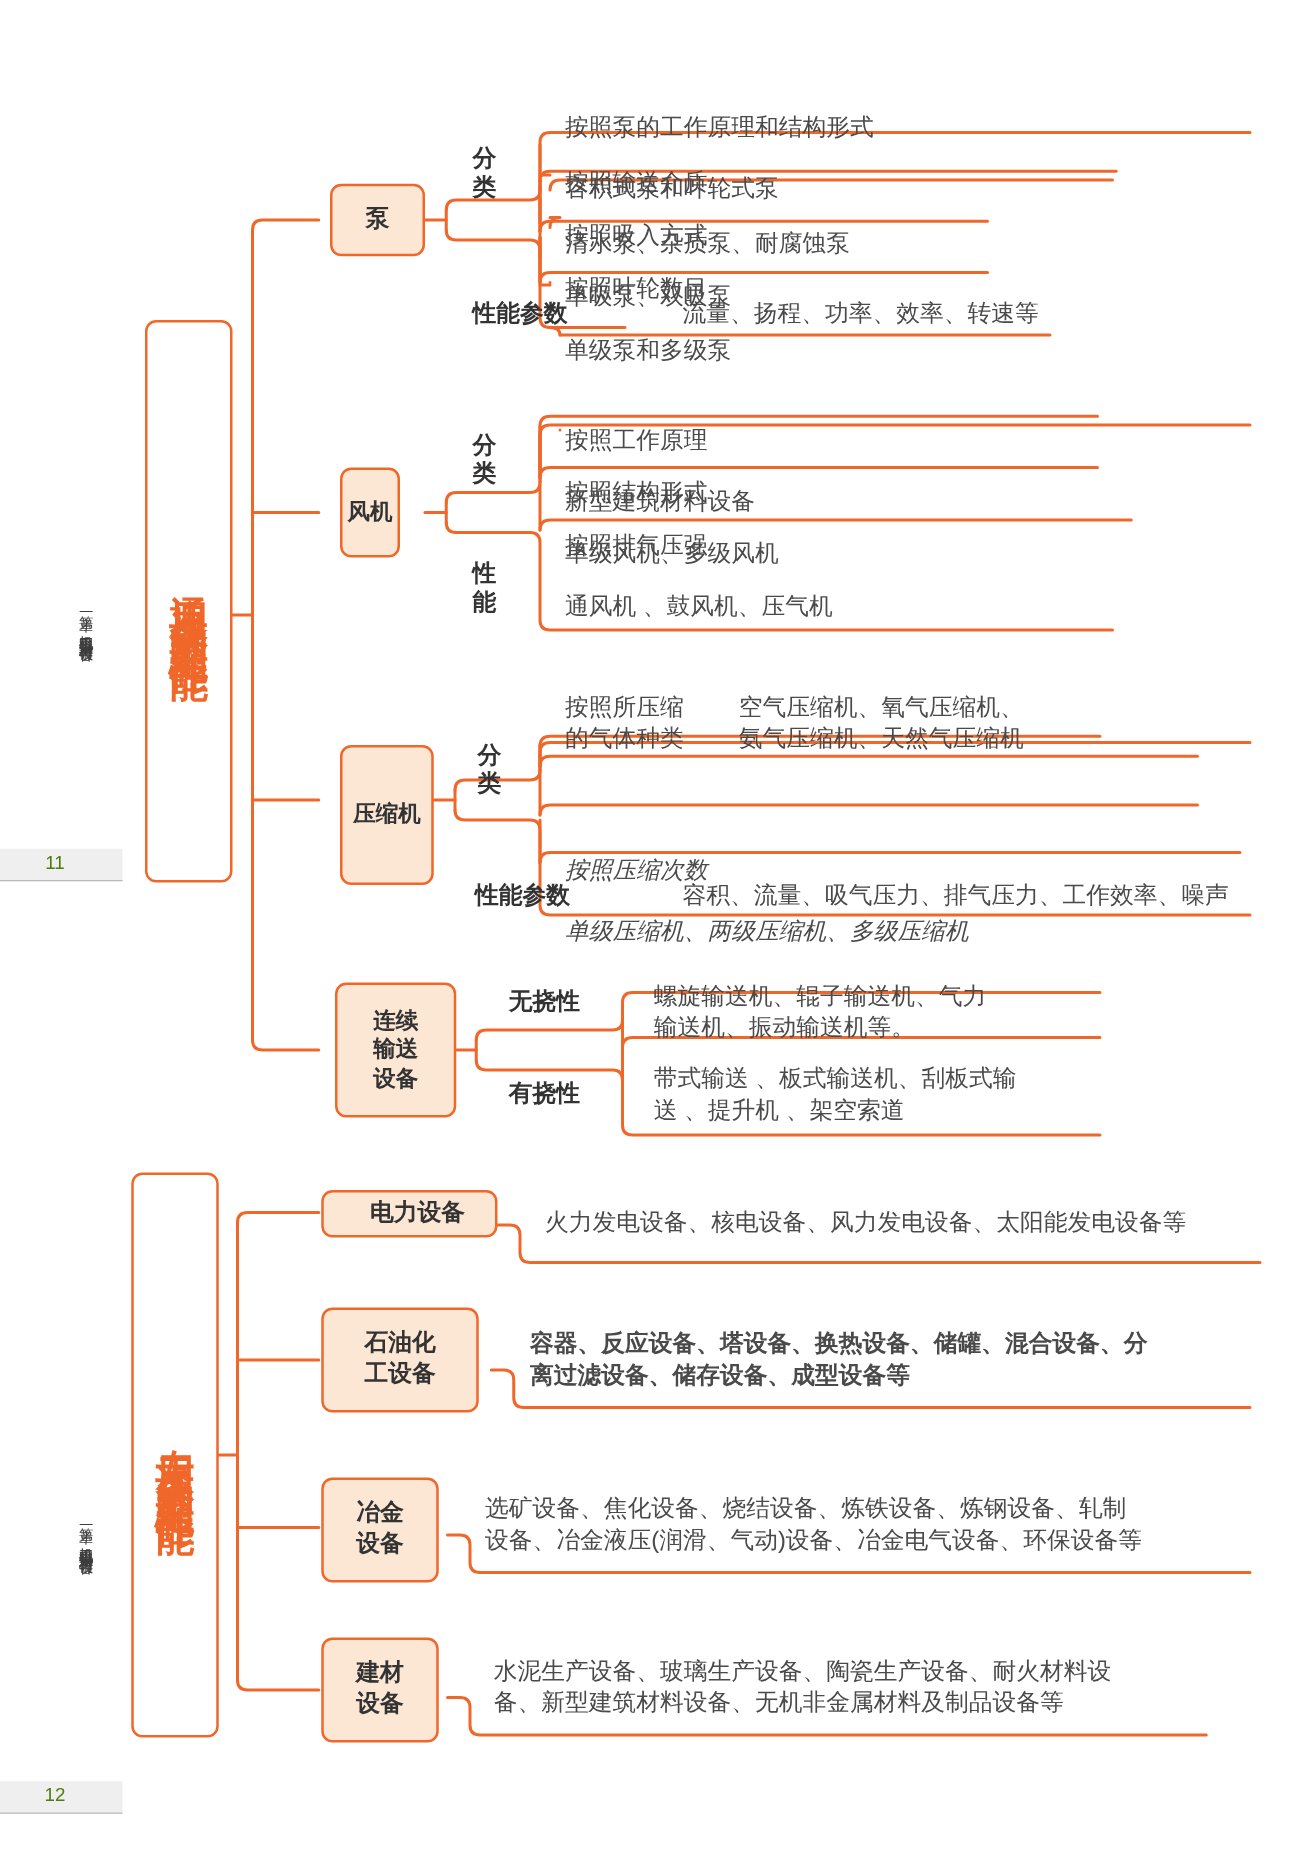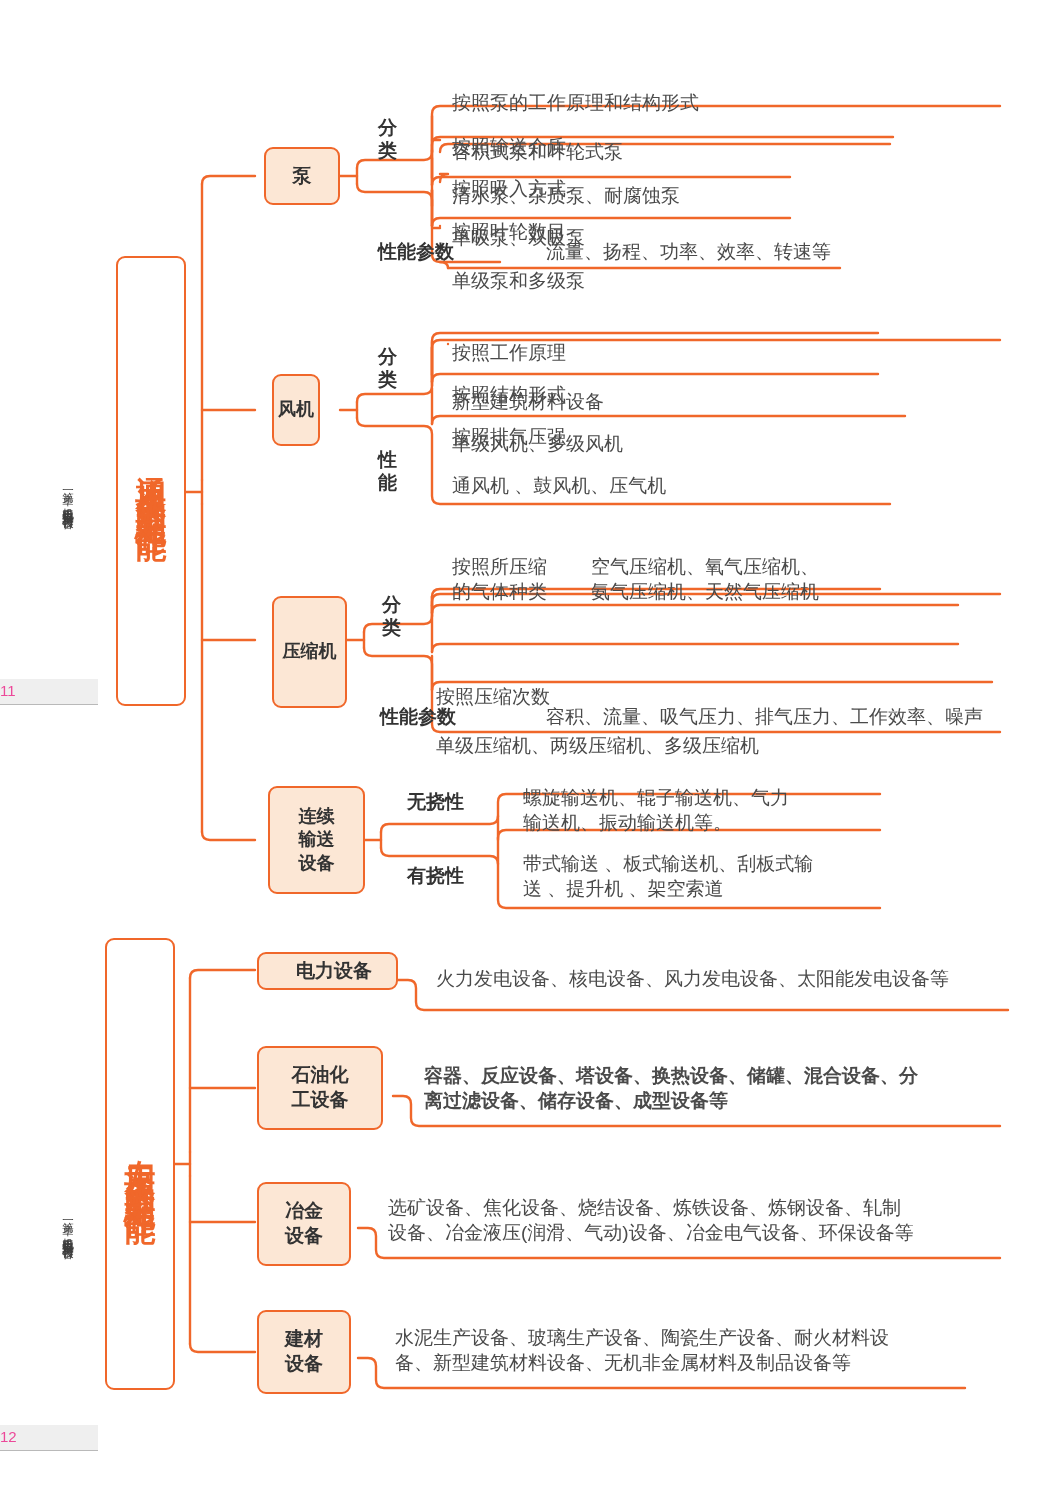--- a/index.html
+++ b/index.html
@@ -97,22 +97,22 @@
   .pagebar{
     position:absolute;
     height:26px;
     background:#efefef;
     border-bottom:1px solid #b9b9b9;
     box-sizing:border-box;
   }
   .pagenum{
     position:absolute;
     font-size:15px;
-    color:#ec4899;
-    text-align:left;
+    color:#4d7c0f;
+    text-align:center;
   }
 </style>
 </head>
 <body>
 
 <div id="page">
 
   <svg class="wires" viewBox="0 0 1052 1487">
     <g fill="none" stroke="#F0672A" stroke-width="2.4" stroke-linecap="round" stroke-linejoin="round">
 
@@ -281,21 +281,21 @@
 类</div>
 
   <div class="leaf" style="left:452px; top:555px; display:flex; gap:44px;">
     <span class="lead">按照所压缩
 的气体种类</span>
     <span>空气压缩机、氧气压缩机、
 氨气压缩机、天然气压缩机</span>
   </div>
 
 
-  <div class="leaf" style="left:436px; top:660px;">
+  <div class="leaf" style="left:452px; top:660px;font-style:italic;">
     <span>按照压缩次数</span>
     <span style="display:inline-block;width:26px;"></span>
     <span>单级压缩机、两级压缩机、多级压缩机</span>
   </div>
 
   <div class="l2-label" style="left:380px; top:705px;">性能参数</div>
 
   <div class="leaf" style="left:546px; top:705px;">容积、流量、吸气压力、排气压力、工作效率、噪声</div>
 
   <div class="l1-node narrow" style="left:268px; top:786px; width:97px; height:108px;">

